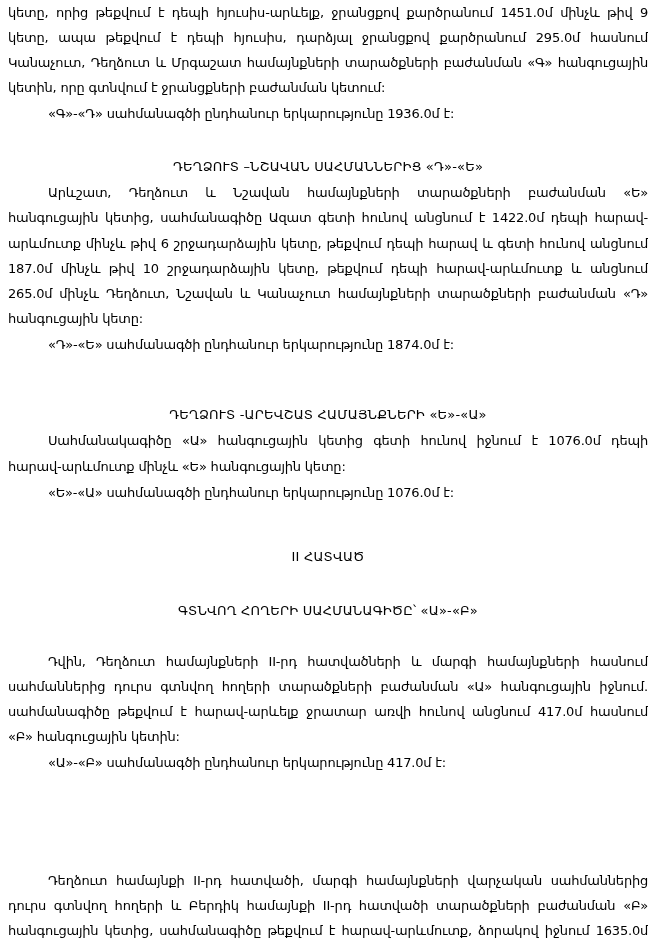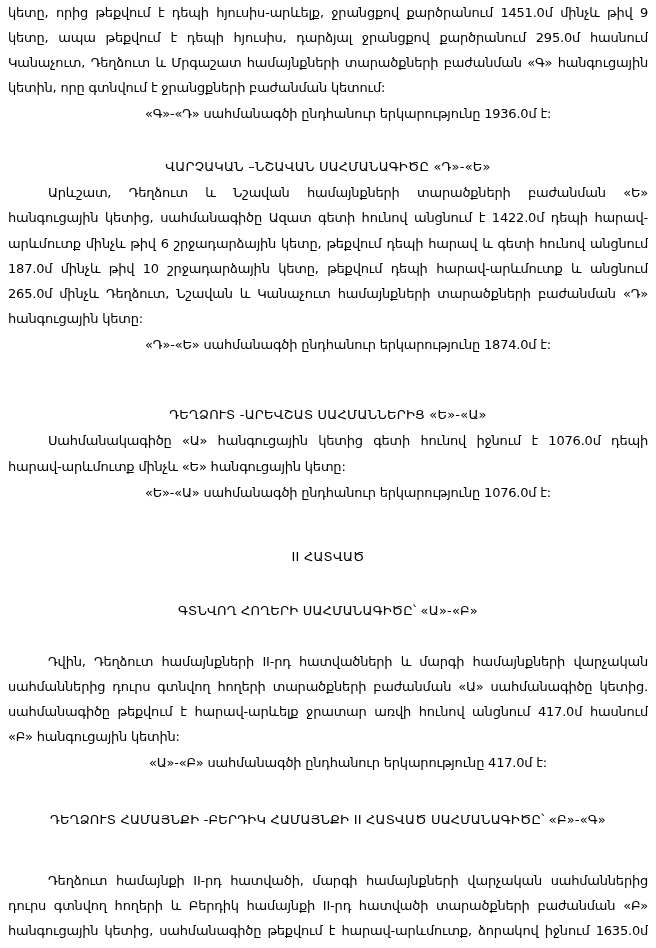--- a/index.html
+++ b/index.html
@@ -6,57 +6,56 @@
   body {
     width: 656px; height: 948px; overflow: hidden; position: relative;
     font-family: "DejaVu Sans", sans-serif; color: #000; font-size: 13px;
   }
   .page { position: absolute; left: 0; top: 0; width: 656px; height: 780px; }
   .line {
     position: absolute; left: 8px; right: 8px; height: 25px; line-height: 25px;
     white-space: nowrap; overflow: hidden; font-size: 13px; letter-spacing: -0.2px;
   }
   .justify { text-align: justify; text-align-last: justify; }
-  .indent { left: 48px; text-align: center; }
+  .indent { left: 48px; }
   .heading {
     position: absolute; left: 0; right: 0; text-align: center;
     font-size: 13px; line-height: 20px; white-space: nowrap; letter-spacing: 0.2px;
   }
 </style>
 </head>
 <body>
 
 <div class="page">
 
   <div class="line justify" style="top:0px">կետը, որից թեքվում է դեպի հյուսիս-արևելք, ջրանցքով քարծրանում 1451.0մ մինչև թիվ 9</div>
   <div class="line justify" style="top:25px">կետը, ապա թեքվում է դեպի հյուսիս, դարձյալ ջրանցքով քարծրանում 295.0մ hասնում</div>
   <div class="line justify" style="top:50px">Կանաչուտ, Դեղձուտ և Մրգաշատ համայնքների տարածքների բաժանման «Գ» հանգուցային</div>
   <div class="line" style="top:75px">կետին, որը գտնվում է ջրանցքների բաժանման կետում:</div>
   <div class="line indent" style="top:101px">«Գ»-«Դ» սահմանագծի ընդհանուր երկարությունը 1936.0մ է:</div>
 
-  <div class="heading" style="top:157px">ՎԱՐՉԱԿԱՆ –ՆՇԱՎԱՆ ՍԱՀՄԱՆԱԳԻԾԸ «Դ»-«Ե»</div>
+  <div class="heading" style="top:157px">ԴԵՂՁՈՒՏ –ՆՇԱՎԱՆ ՍԱՀՄԱՆՆԵՐԻՑ «Դ»-«Ե»</div>
   <div class="line justify indent" style="top:180px">Արևշատ, Դեղձուտ և Նշավան համայնքների տարածքների բաժանման «Ե»</div>
   <div class="line justify" style="top:205px">հանգուցային կետից, սահմանագիծը Ազատ գետի հունով անցնում է 1422.0մ դեպի հարավ-</div>
   <div class="line justify" style="top:231px">արևմուտք մինչև թիվ 6 շրջադարձային կետը, թեքվում դեպի հարավ և գետի հունով անցնում</div>
   <div class="line justify" style="top:256px">187.0մ մինչև թիվ 10 շրջադարձային կետը, թեքվում դեպի հարավ-արևմուտք և անցնում</div>
   <div class="line justify" style="top:281px">265.0մ մինչև Դեղձուտ, Նշավան և Կանաչուտ համայնքների տարածքների բաժանման «Դ»</div>
   <div class="line" style="top:306px">հանգուցային կետը:</div>
   <div class="line indent" style="top:332px">«Դ»-«Ե» սահմանագծի ընդհանուր երկարությունը 1874.0մ է:</div>
 
-  <div class="heading" style="top:405px">ԴԵՂՁՈՒՏ -ԱՐԵՎՇԱՏ ՍԱՀՄԱՆՆԵՐԻՑ «Ե»-«Ա»</div>
+  <div class="heading" style="top:405px">ԴԵՂՁՈՒՏ -ԱՐԵՎՇԱՏ ՀԱՄԱՅՆՔՆԵՐԻ «Ե»-«Ա»</div>
   <div class="line justify indent" style="top:428px">Սահմանակագիծը «Ա» հանգուցային կետից գետի հունով իջնում է 1076.0մ դեպի</div>
   <div class="line" style="top:454px">հարավ-արևմուտք մինչև «Ե» հանգուցային կետը:</div>
   <div class="line indent" style="top:480px">«Ե»-«Ա» սահմանագծի ընդհանուր երկարությունը 1076.0մ է:</div>
 
   <div class="heading" style="top:547px">II ՀԱՏՎԱԾ</div>
   <div class="heading" style="top:601px">ԳՏՆՎՈՂ ՀՈՂԵՐԻ ՍԱՀՄԱՆԱԳԻԾԸ՝ «Ա»-«Բ»</div>
-  <div class="line justify indent" style="top:649px">Դվին, Դեղձուտ համայնքների II-րդ հատվածների և մարգի համայնքների վարչական</div>
-  <div class="line justify" style="top:674px">սահմաններից դուրս գտնվող հողերի տարածքների բաժանման «Ա» սահմանագիծը կետից.</div>
+  <div class="line justify indent" style="top:649px">Դվին, Դեղձուտ համայնքների II-րդ հատվածների և մարգի համայնքների hասնում</div>
+  <div class="line justify" style="top:674px">սահմաններից դուրս գտնվող հողերի տարածքների բաժանման «Ա» հանգուցային իջնում.</div>
   <div class="line justify" style="top:699px">սահմանագիծը թեքվում է հարավ-արևելք ջրատար առվի հունով անցնում 417.0մ հասնում</div>
   <div class="line" style="top:724px">«Բ» հանգուցային կետին:</div>
   <div class="line indent" style="top:750px">«Ա»-«Բ» սահմանագծի ընդհանուր երկարությունը 417.0մ է:</div>
 
-  <div class="heading" style="top:810px">ԴԵՂՁՈՒՏ ՀԱՄԱՅՆՔԻ -ԲԵՐԴԻԿ ՀԱՄԱՅՆՔԻ II ՀԱՏՎԱԾ ՍԱՀՄԱՆԱԳԻԾԸ՝ «Բ»-«Գ»</div>
   <div class="line justify" style="top:893px">դուրս գտնվող հողերի և Բերդիկ համայնքի II-րդ հատվածի տարածքների բաժանման «Բ»</div>
   <div class="line justify indent" style="top:868px">Դեղձուտ համայնքի II-րդ հատվածի, մարգի համայնքների վարչական սահմաններից</div>
   <div class="line justify" style="top:918px">հանգուցային կետից, սահմանագիծը թեքվում է հարավ-արևմուտք, ձորակով իջնում 1635.0մ</div>
 
 </div>
 
 </body></html>

